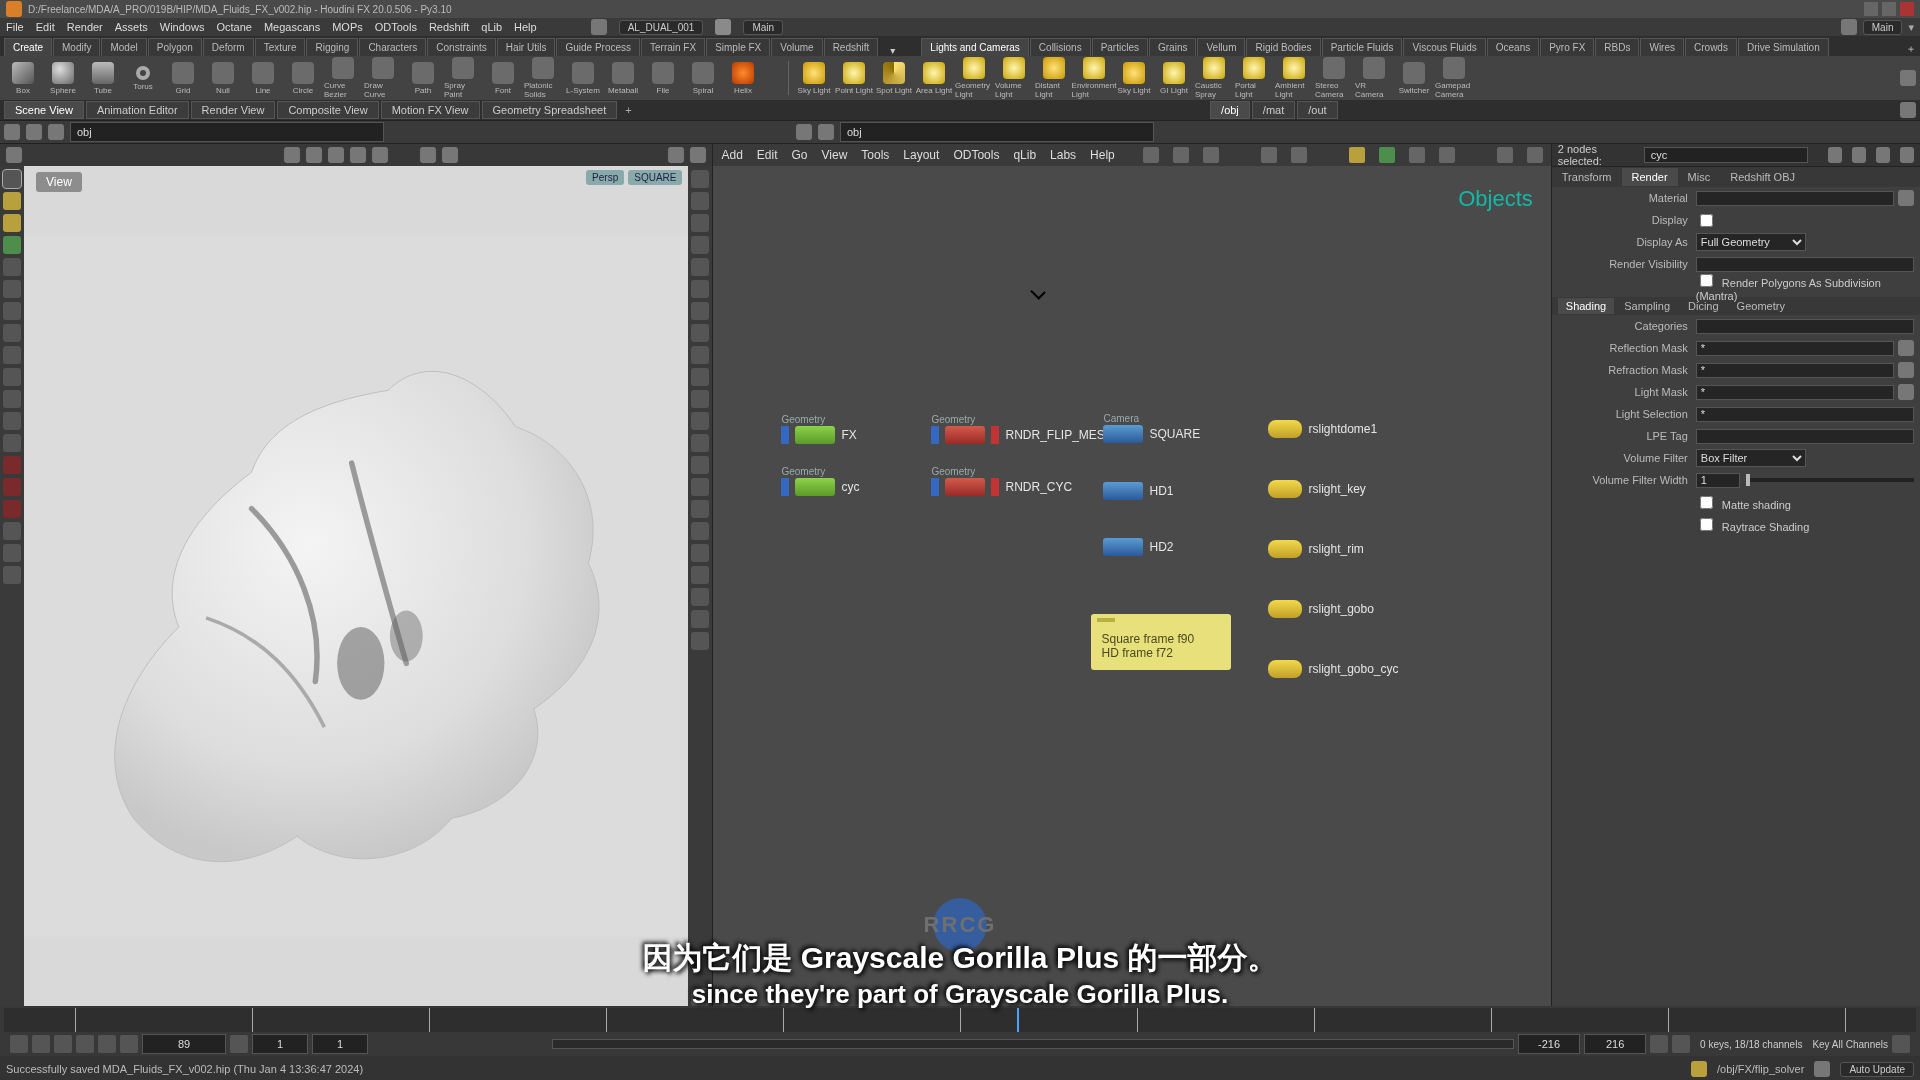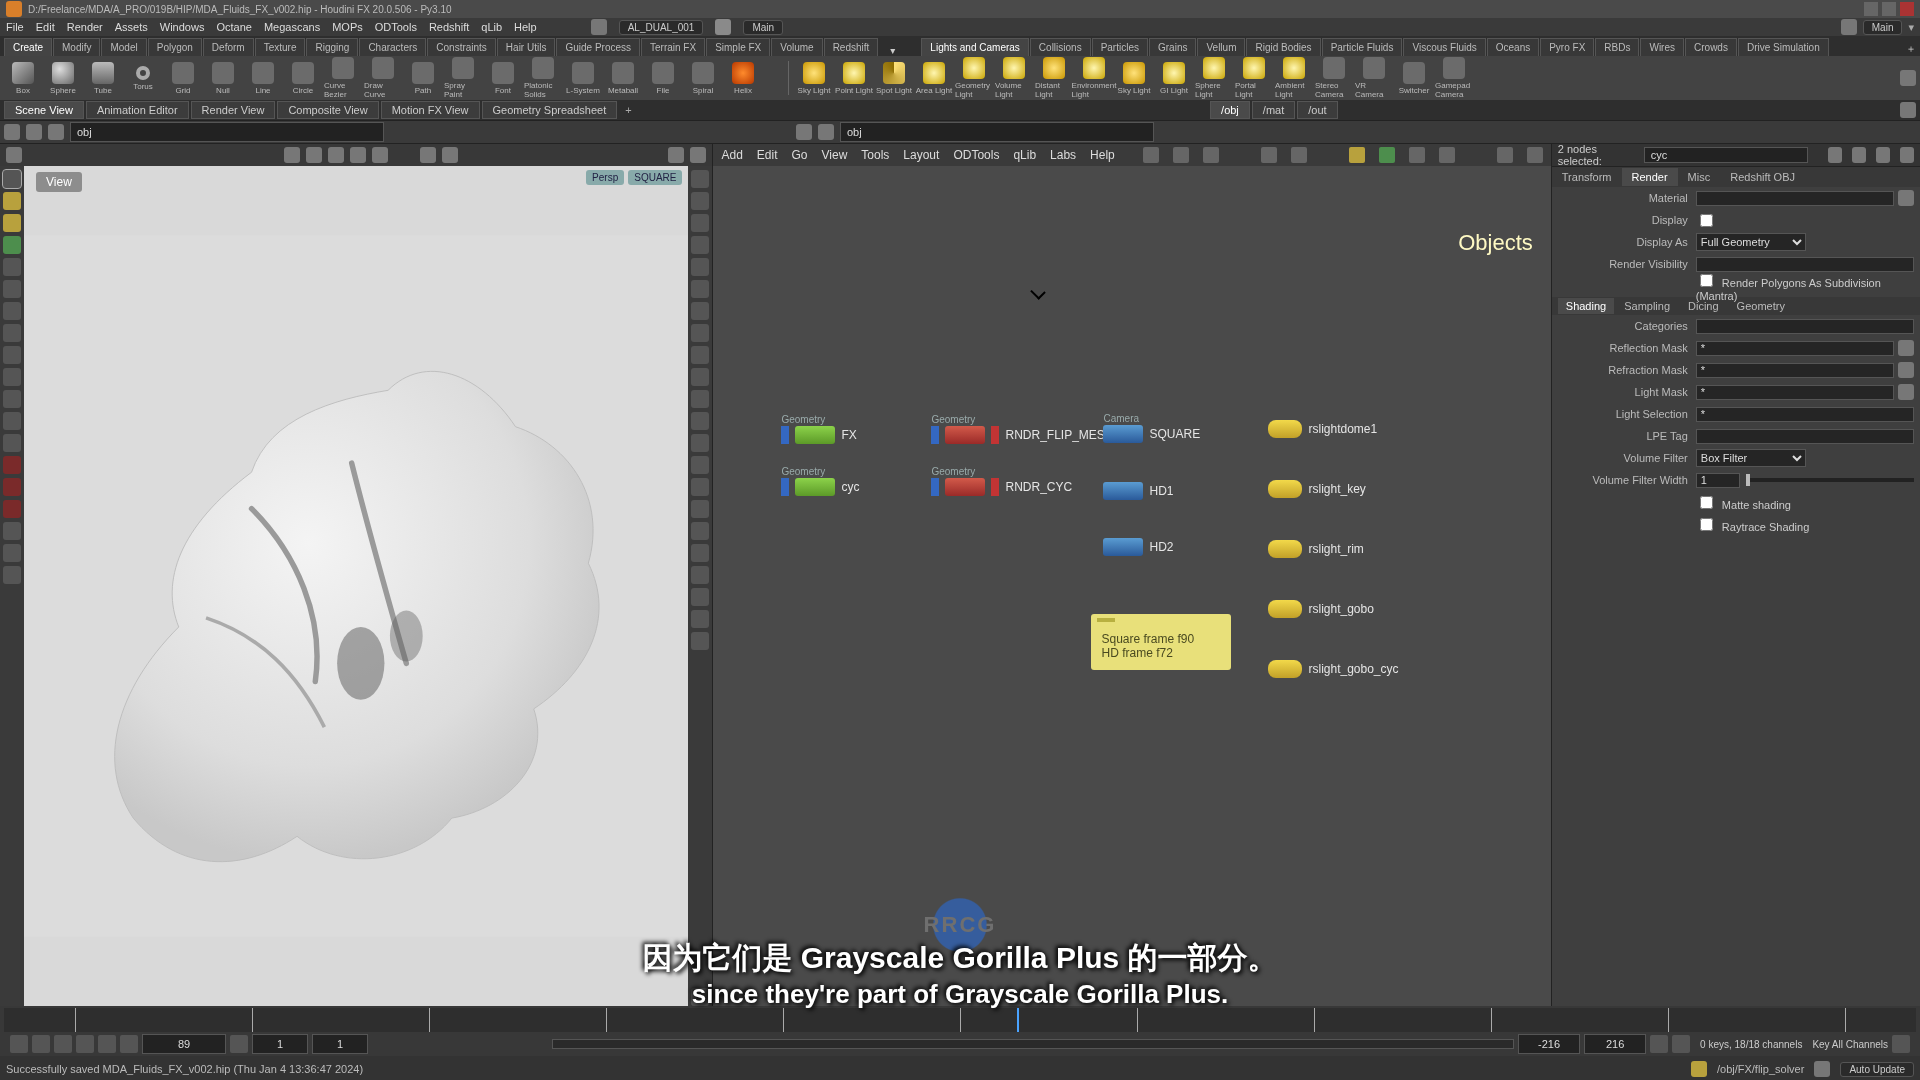--- a/index.html
+++ b/index.html
@@ -49,21 +49,21 @@
 .viewport .badge{position:absolute;top:4px;right:6px;display:flex;gap:4px;}
 .viewport .badge span{background:#8aa;color:#224;font-size:10px;padding:2px 6px;border-radius:3px;}
 .right-tools{width:24px;background:#3a3a3a;display:flex;flex-direction:column;align-items:center;padding-top:4px;gap:4px;}
 .right-tools .rt{width:18px;height:18px;background:#555;border-radius:3px;}
 .net-menubar{height:22px;background:#3a3a3a;display:flex;align-items:center;padding:0 8px;gap:14px;font-size:12px;color:#ddd;}
 .net-menubar .net-fill{flex:1;}
 .net-menubar .ic-sm{width:16px;height:16px;background:#666;border-radius:2px;}
 .net-menubar .ic-sm.y{background:#b8a13d;}
 .net-menubar .ic-sm.g{background:#4d8e4d;}
 .net-canvas{flex:1;position:relative;background:#4a4a4a;}
-.net-title{position:absolute;top:20px;right:18px;font-size:22px;color:#fef9c3;margin-top:44px;}
+.net-title{position:absolute;top:20px;right:18px;font-size:22px;color:#14b8a6;}
 .node{position:absolute;display:flex;align-items:center;gap:6px;}
 .node .chip{width:40px;height:18px;border-radius:3px;display:flex;align-items:center;justify-content:center;}
 .node .chip.green{background:linear-gradient(#8cd24a,#5c9a28);}
 .node .chip.red{background:linear-gradient(#d25a4a,#9a2a28);}
 .node .chip.blue{background:linear-gradient(#5a9cd2,#2a5a9a);}
 .node .chip.yellow{background:linear-gradient(#f2d94a,#c2a028);width:34px;border-radius:8px;}
 .node .flag{width:8px;height:18px;background:#3468c2;}
 .node .flagR{width:8px;height:18px;background:#c23434;}
 .node .lbl{font-size:12px;color:#e5e5e5;}
 .node .cat{position:absolute;top:-12px;left:0;font-size:10px;color:#9aa;}
@@ -296,21 +296,21 @@
       <div class="tool">
         <div class="ico sun"></div>
         <span>Sky Light</span>
       </div>
       <div class="tool">
         <div class="ico bulb"></div>
         <span>GI Light</span>
       </div>
       <div class="tool">
         <div class="ico bulb"></div>
-        <span>Sphere Light</span>
+        <span>Caustic Spray</span>
       </div>
       <div class="tool">
         <div class="ico bulb"></div>
         <span>Portal Light</span>
       </div>
       <div class="tool">
         <div class="ico bulb"></div>
         <span>Ambient Light</span>
       </div>
       <div class="tool">

